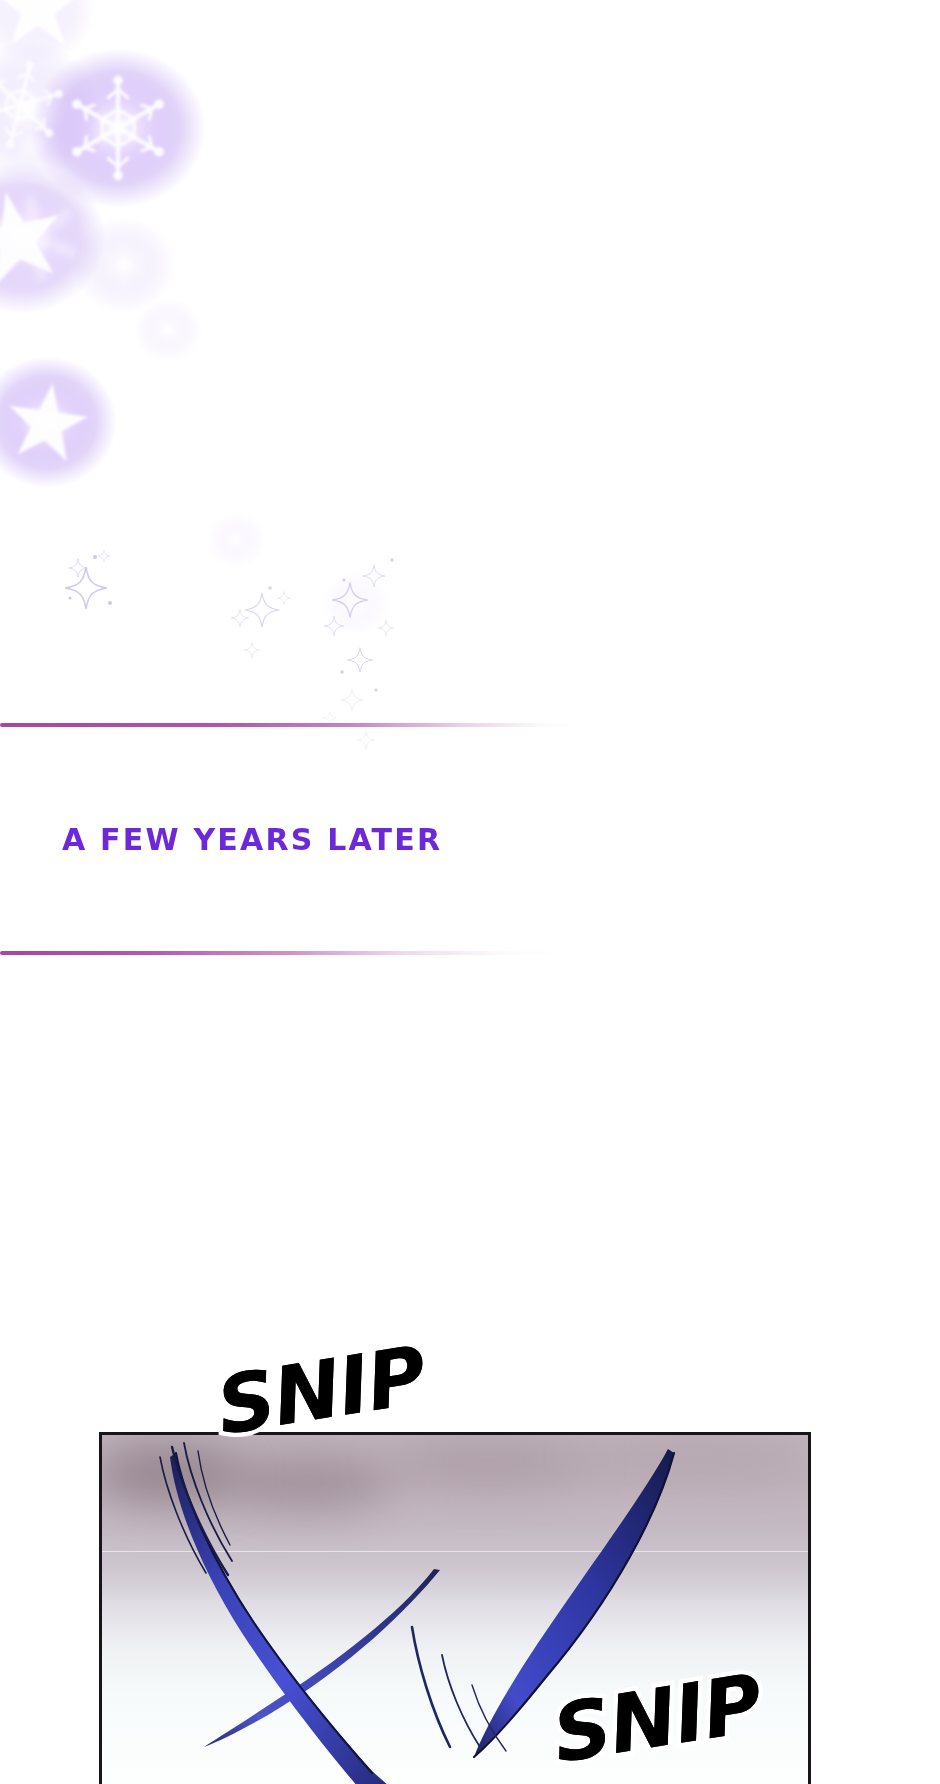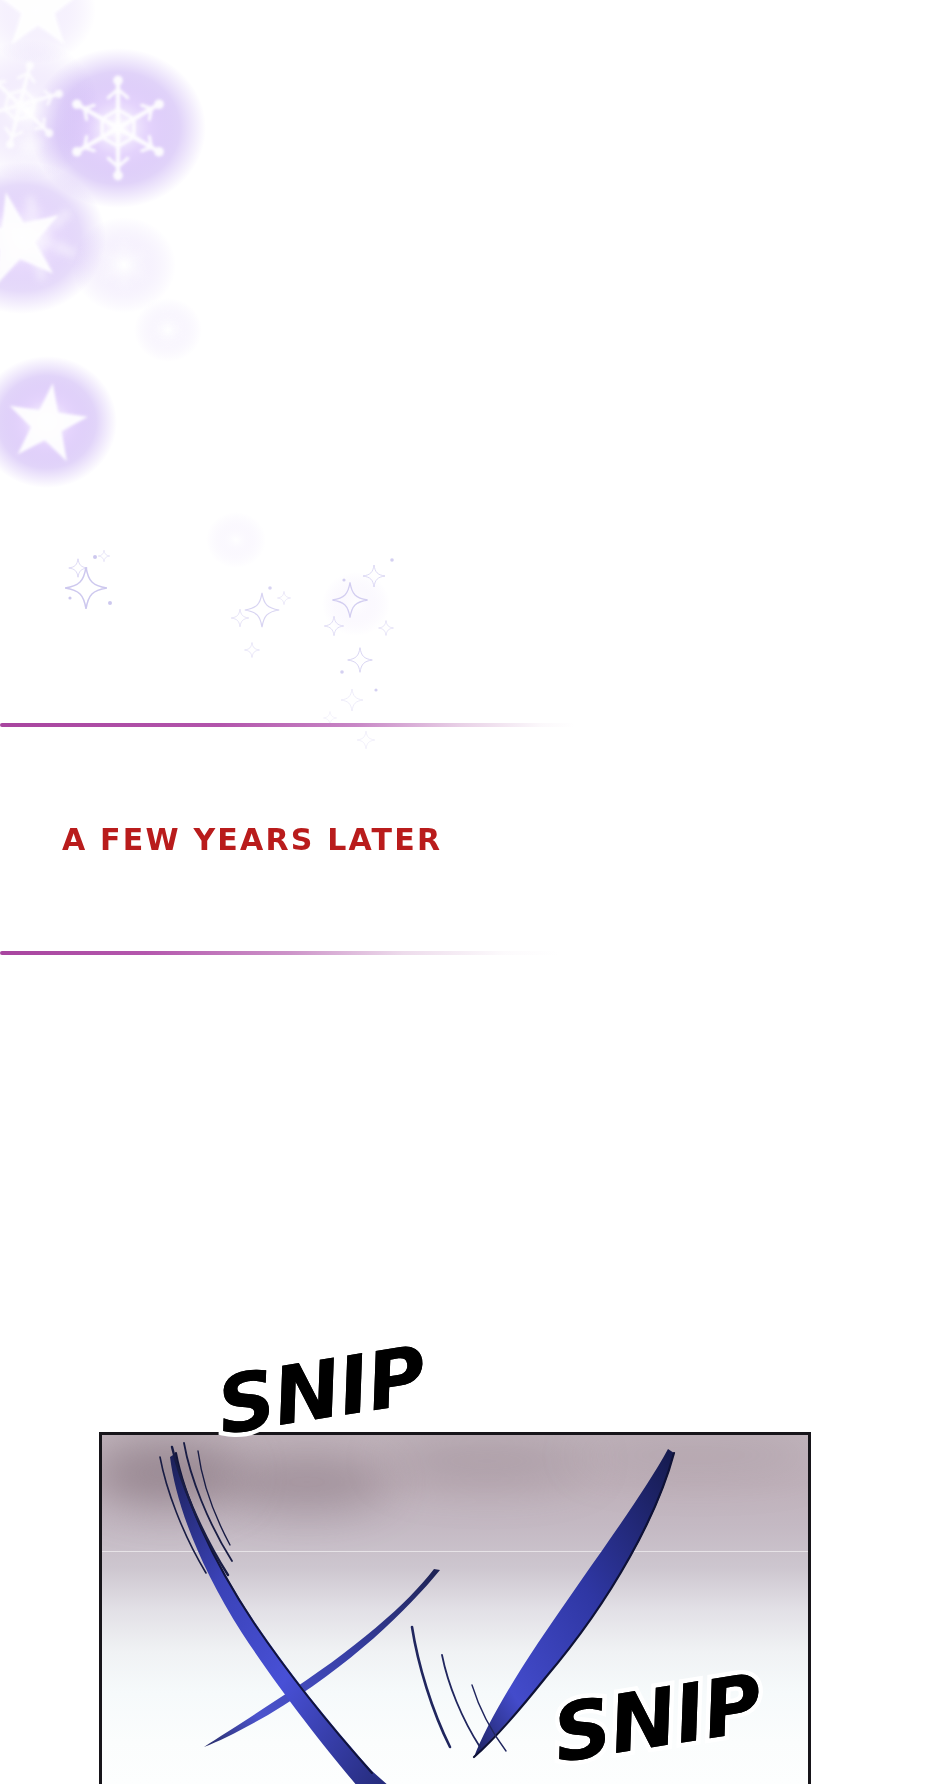--- a/index.html
+++ b/index.html
@@ -63,21 +63,21 @@
         rgba(255,255,255,0) 100%);
   }
   .caption {
     position: absolute;
     left: 62px;
     top: 822px;
     font-family: "DejaVu Sans", "Liberation Sans", sans-serif;
     font-size: 30px;
     font-weight: 700;
     letter-spacing: 2.2px;
-    color: #b91c1c;
+    color: #6d28d9;
     white-space: nowrap;
   }
 
   
   .panel {
     position: absolute;
     left: 99px;
     top: 1432px;
     width: 712px;
     height: 352px;

